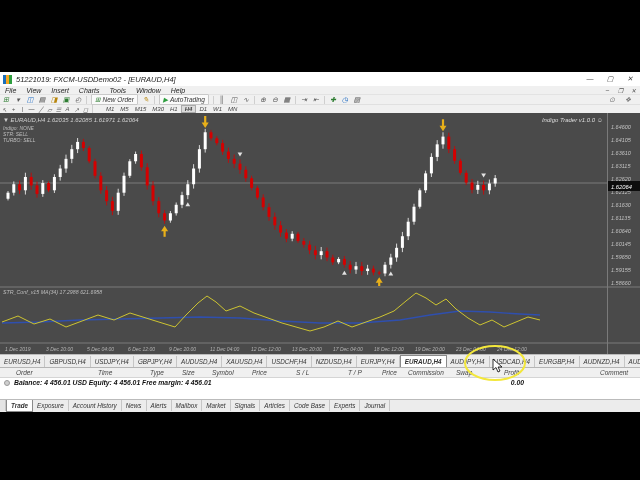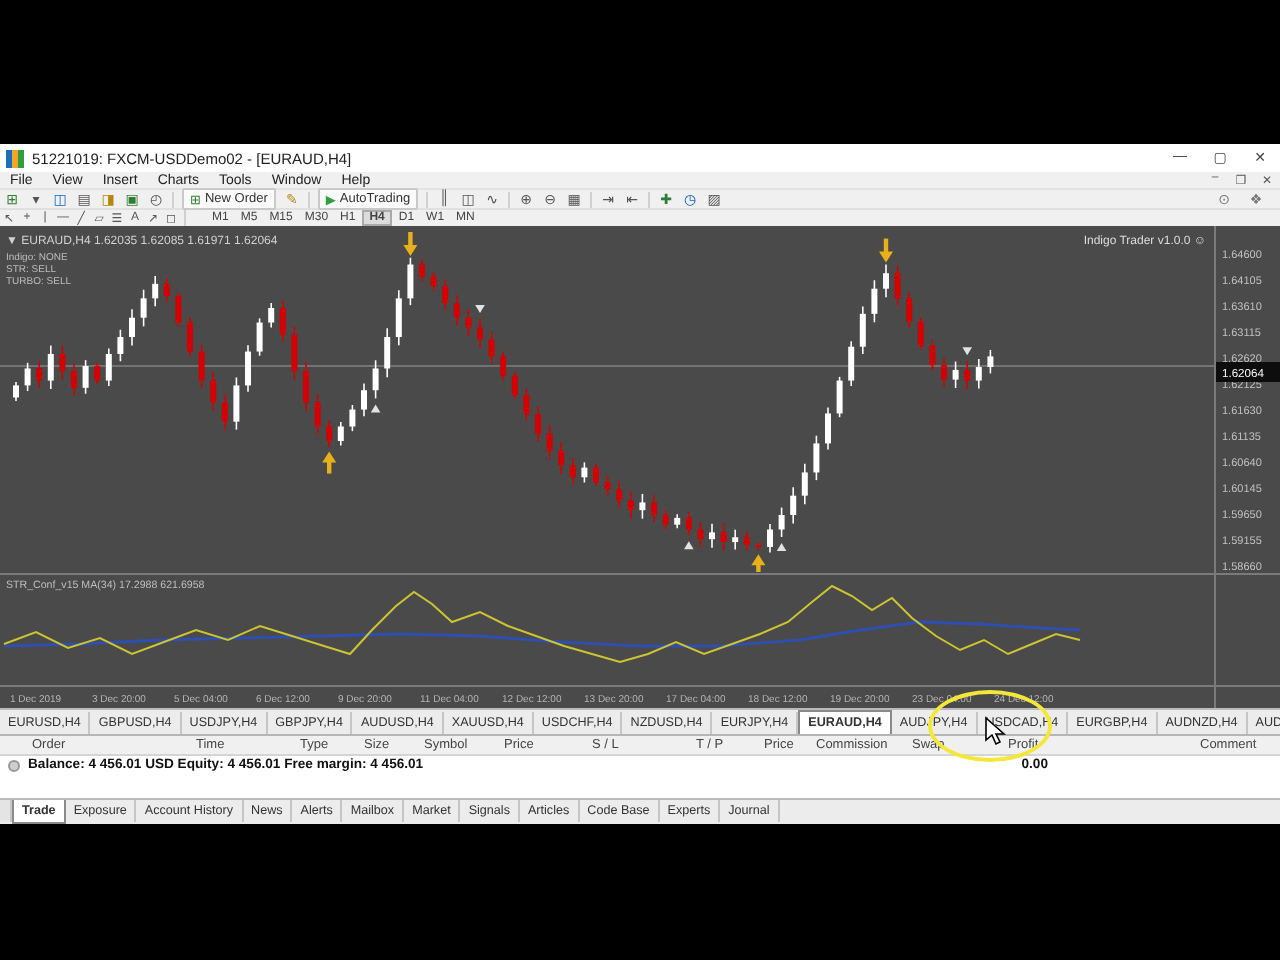--- a/index.html
+++ b/index.html
@@ -1,17 +1,17 @@
 <!DOCTYPE html>
 <html><head>
 <meta charset="utf-8">
 <style>
   html,body{margin:0;padding:0;background:#000;width:640px;height:480px;overflow:hidden;
     font-family:"Liberation Sans",sans-serif;-webkit-font-smoothing:none;}
-  #stage{position:relative;width:551px;height:480px;background:#000;}
+  #stage{position:relative;width:551px;height:480px;background:#000;font-style:italic;}
   #window{position:absolute;left:0;top:72px;width:640px;height:340px;background:#f0f0f0;}
 
   
   .titlebar{position:absolute;left:0;top:0;width:640px;height:14px;background:#ffffff;
     display:flex;align-items:center;font-size:7.5px;color:#222;}
   .appicon{width:9px;height:9px;margin:0 4px 0 3px;
     background:linear-gradient(90deg,#1b6fbb 0 33%,#f5a623 33% 66%,#2e9e3f 66% 100%);}
   .wt{flex:1;white-space:nowrap;overflow:hidden;}
   .wctl{display:flex;gap:0;}
   .wctl span{width:20px;text-align:center;font-size:7px;color:#444;}

